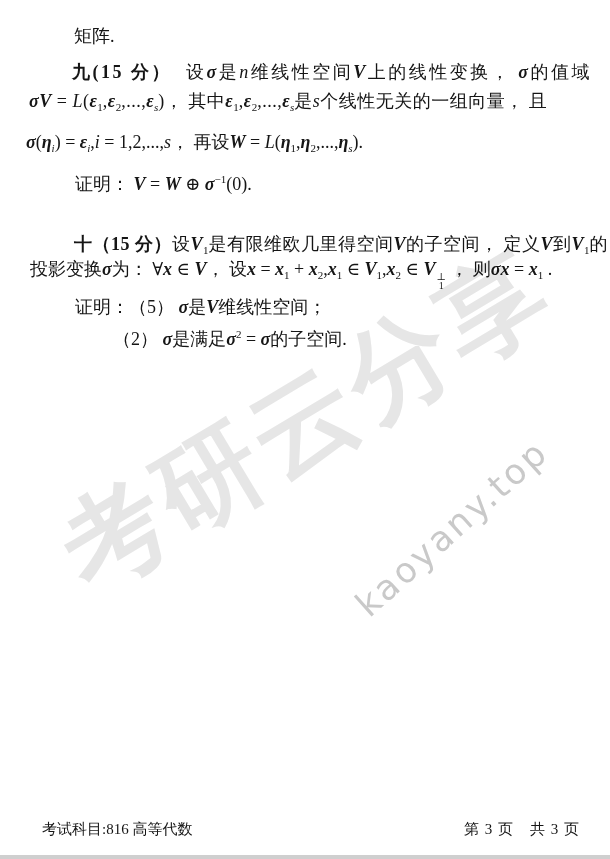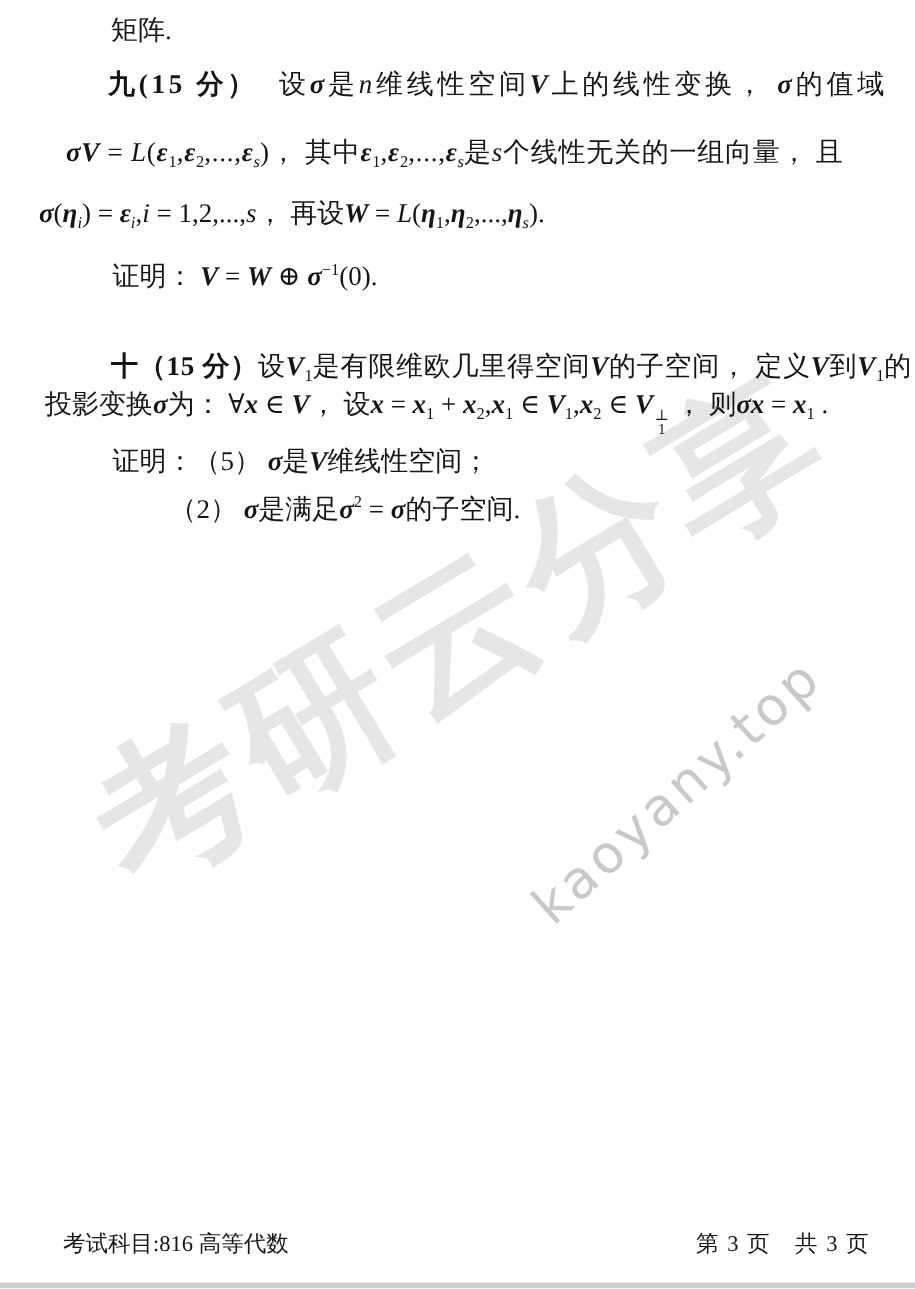--- a/index.html
+++ b/index.html
@@ -25,23 +25,23 @@
   .run-bi{font-weight:bold;font-style:italic;}
   .run-i{font-style:italic;}
   .run-r{}
   .pos-sub{font-size:11px;position:relative;bottom:-4px;letter-spacing:0;}
   .pos-sup{font-size:11px;position:relative;top:-7px;letter-spacing:0;}
   .stack{
     display:inline-flex;flex-direction:column;align-items:center;
     font-size:10px;line-height:9px;vertical-align:-5px;
     font-weight:normal;font-style:normal;margin-left:1px;
   }
-  .l0{left:74px;top:8px;}
-  .l1{left:72px;top:44px;letter-spacing:2.5px;}
-  .l2{left:44px;top:89px;letter-spacing:0.5px;}
+  .l0{left:74px;top:24px;}
+  .l1{left:72px;top:60px;letter-spacing:2.5px;}
+  .l2{left:29px;top:89px;letter-spacing:0.5px;}
   .l3{left:26px;top:130px;}
   .l4{left:75px;top:172px;text-align:right;}
   .l5{left:74px;top:232px;letter-spacing:0.5px;}
   .l6{left:30px;top:257px;}
   .l7{left:75px;top:295px;}
   .l8{left:113px;top:327px;}
   
   .wm-brand{
     position:absolute;left:22px;top:352px;width:570px;
     text-align:center;

